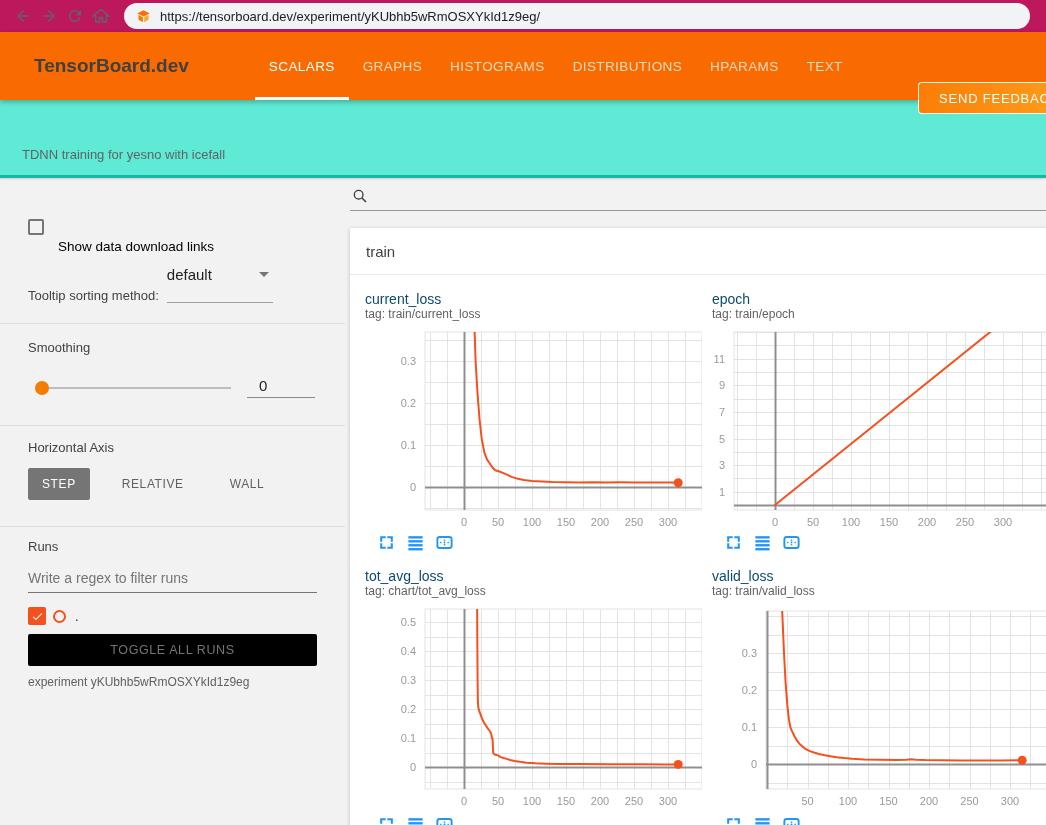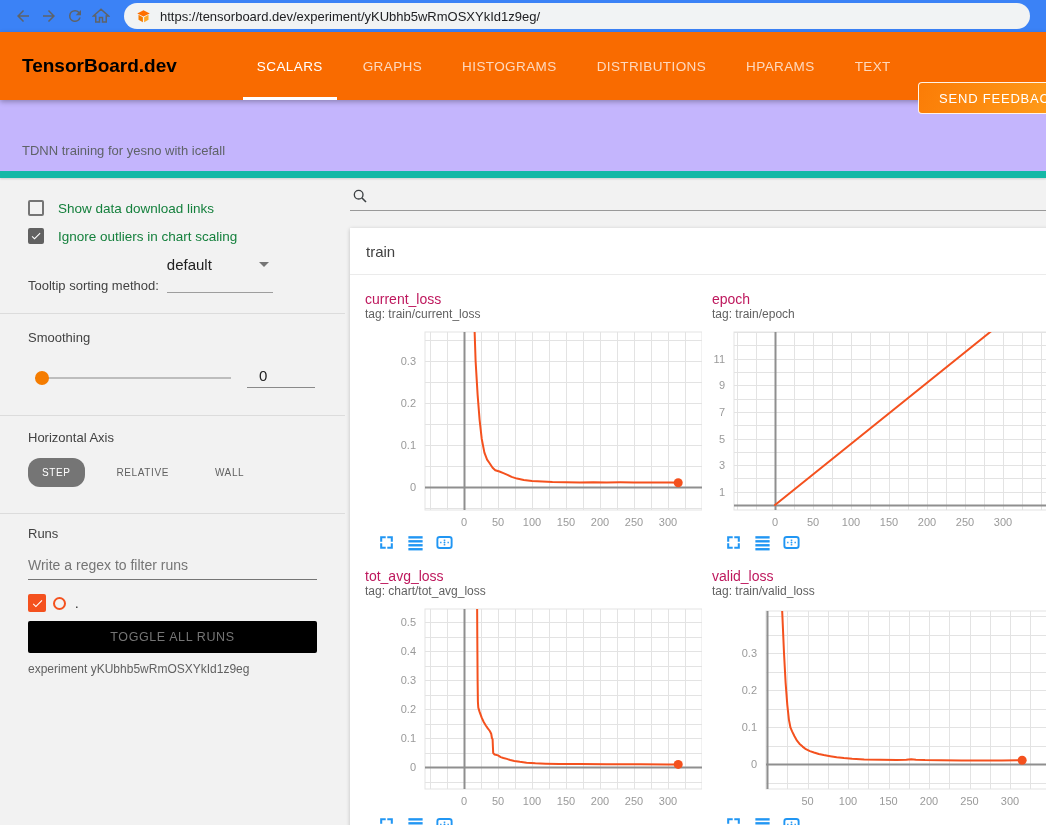--- a/index.html
+++ b/index.html
@@ -1,80 +1,80 @@
 <!DOCTYPE html>
 <html><head>
 <meta charset="utf-8">
 <style>
   * { margin:0; padding:0; box-sizing:border-box; }
   html,body { width:1046px; height:825px; overflow:hidden; background:#f2f2f2;
     font-family:"Liberation Sans","DejaVu Sans",sans-serif; }
   .screen { position:relative; width:1046px; height:825px; }
 
   
-  .browser-bar { height:32px; background:#3b82f6; display:flex; align-items:center; padding-left:10px; }
+  .browser-bar { height:32px; background:#be185d; display:flex; align-items:center; padding-left:10px; }
   .nav-btn { border:none; background:none; width:26px; height:26px; display:flex; align-items:center;
     justify-content:center; color:#5f6368; cursor:pointer; flex:0 0 auto; }
   .nav-btn svg { width:18px; height:18px; fill:#5f6368; }
   .url-pill { flex:1; height:26px; margin:0 16px 0 10px; background:#f1f3f4; border-radius:13px;
     display:flex; align-items:center; padding:0 12px; }
   .url-pill svg { width:15px; height:15px; margin-right:9px; flex:0 0 auto; }
   .url-text { font-size:13px; color:#202124; white-space:nowrap; }
 
   
   .app-header { position:relative; height:68px; background:#f96b00; display:flex; align-items:stretch;
     z-index:6; box-shadow:0 2px 5px rgba(0,0,0,0.28); }
-  .logo { color:#000000; font-size:19px; font-weight:bold; align-self:center; margin-left:22px; white-space:nowrap; }
-  .tabs { display:flex; margin-left:66px; align-items:stretch;gap:12px; }
+  .logo { color:#404040; font-size:19px; font-weight:bold; align-self:center; margin-left:34px; white-space:nowrap; }
+  .tabs { display:flex; margin-left:66px; align-items:stretch; }
   .tab { display:flex; align-items:center; padding:0 14px; font-size:13.5px; letter-spacing:0.4px;
     color:rgba(255,255,255,0.74); text-decoration:none; border-bottom:3px solid transparent;
     border-top:3px solid transparent; cursor:pointer; white-space:nowrap; }
   .tab.active { color:#fff; border-bottom-color:#fff; }
   .feedback-btn { position:absolute; left:918px; top:50px; height:32px; padding:0 20px;
     border:1px solid rgba(255,255,255,0.9); border-radius:4px; color:#fff; font-size:13px;
     letter-spacing:0.8px; background:linear-gradient(115deg,#fb7c06,#ffa11d); cursor:pointer; white-space:nowrap; }
 
   
-  .subheader { height:78px; background:#c4b5fd; position:relative; z-index:4;
-    border-bottom:7px solid #14b8a6; box-shadow:0 1px 2px rgba(0,0,0,0.15); }
+  .subheader { height:78px; background:#5eead4; position:relative; z-index:4;
+    border-bottom:3px solid #14b8a6; box-shadow:0 1px 2px rgba(0,0,0,0.15); }
   .exp-desc { position:absolute; left:22px; bottom:13px; font-size:13px; color:#5f6368; }
 
   
   .content { display:flex; height:647px; background:#f2f2f2; }
 
   
   .sidebar { width:345px; flex:0 0 345px; color:#424242; }
   .sb-section { padding:0 28px; border-bottom:1px solid #dcdcdc; }
   .sb-label { font-size:13px; color:#424242; }
   .cb-row { display:flex; align-items:center; margin-bottom:12px; cursor:pointer; }
   .checkbox { width:16px; height:16px; border:2px solid #757575; border-radius:2px; margin-right:14px;
     flex:0 0 auto; display:flex; align-items:center; justify-content:center; background:transparent; }
   .checkbox.checked { background:#616161; border-color:#616161; }
   .checkbox svg { width:12px; height:12px; display:none; }
   .checkbox.checked svg { display:block; }
-  .cb-label { font-size:13.5px; color:#15803d; }
+  .cb-label { font-size:13.5px; color:#000000;margin-top:39px; }
   .tooltip-row { display:flex; align-items:flex-end; padding-bottom:20px; }
   .dd { display:inline-flex; align-items:center; justify-content:space-between; width:106px;
     border-bottom:1px solid #9e9e9e; padding-bottom:19px; margin-left:8px; cursor:pointer; }
   .dd-value { font-size:15px; color:#212121; }
   .dd-arrow { width:0; height:0; border-left:5px solid transparent; border-right:5px solid transparent;
     border-top:5px solid #757575; margin-right:4px; }
 
   .smoothing-sec { padding-top:16px; padding-bottom:27px; }
   .slider-row { display:flex; align-items:center; margin-top:22px; }
   .slider-track { position:relative; width:196px; height:2px; background:#bdbdbd; margin-left:7px; flex:0 0 auto; }
   .slider-knob { position:absolute; left:0; top:-6px; width:14px; height:14px; border-radius:50%;
     background:#f57c00; cursor:pointer; }
   .slider-value { width:68px; margin-left:16px; border-bottom:1px solid #8a8a8a; font-size:15px;
     color:#212121; padding:0 0 3px 12px; }
 
   .axis-sec { padding-top:14px; padding-bottom:26px; }
   .axis-btns { display:flex; margin-top:13px; align-items:center; }
-  .axis-btn { border:none; background:transparent; color:#616161; font-size:10px; letter-spacing:0.6px;
-    padding:9px 14px; border-radius:12px; cursor:pointer; margin-right:18px; }
+  .axis-btn { border:none; background:transparent; color:#616161; font-size:12px; letter-spacing:0.6px;
+    padding:9px 14px; border-radius:2px; cursor:pointer; margin-right:18px; }
   .axis-btn.active { background:#757575; color:#fff; }
 
   .runs-sec { padding-top:12px; border-bottom:none; }
   .regex-input { display:block; width:100%; margin-top:14px; border:none; border-bottom:1px solid #757575;
     background:transparent; font-size:14px; color:#212121; padding:2px 0 6px; outline:none; }
   .regex-input::placeholder { color:#757575; }
   .run-row { display:flex; align-items:center; margin-top:13px; height:20px; }
   .run-checkbox { width:18px; height:18px; border-radius:2px; background:#f4511e; display:flex;
     align-items:center; justify-content:center; cursor:pointer; flex:0 0 auto; }
   .run-checkbox svg { width:13px; height:13px; }
@@ -90,21 +90,21 @@
   .main { flex:1; padding:8px 0 0 5px; min-width:0; }
   .filter-row { display:flex; align-items:center; border-bottom:1px solid #999; padding:2px 0 6px 2px; }
   .filter-row svg { width:16px; height:16px; margin-right:8px; flex:0 0 auto; }
   .filter-input { flex:1; border:none; background:transparent; outline:none; font-size:15px; color:#212121; }
   .filter-input::placeholder { color:#757575; }
 
   .card { margin-top:17px; width:760px; background:#fff; box-shadow:0 1px 4px rgba(0,0,0,0.22); }
   .card-header { padding:15px 16px 14px; font-size:15px; color:#424242; border-bottom:1px solid #ebebeb;
     cursor:pointer; }
   .charts-grid { display:grid; grid-template-columns:347px 370px; row-gap:16px; padding:16px 0 0 15px; }
-  .chart-title { font-size:14px; color:#be185d; }
+  .chart-title { font-size:14px; color:#0c4a6e; }
   .chart-tag { font-size:12px; color:#616161; margin-top:0; }
   .chart-plot { margin:6px 0 0 -8px; }
   .chart-plot svg { display:block; }
   .chart-actions { display:flex; gap:10px; margin-top:4px; padding-left:12px; }
   .chart-actions svg { width:19px; height:19px; cursor:pointer; }
 </style>
 </head>
 <body>
 
 <div class="screen">
@@ -159,28 +159,20 @@
 
   <div class="content">
 
     <aside class="sidebar">
       <section class="sb-section" style="padding-top:22px;">
         <div class="cb-row">
           <span class="checkbox">
             
           </span>
           <span class="cb-label">Show data download links</span>
-        </div>
-        <div class="cb-row">
-          <span class="checkbox checked">
-            <svg viewBox="0 0 24 24">
-                <path d="M9 16.2 4.8 12l-1.4 1.4L9 19 21 7l-1.4-1.4z" fill="#fff"></path>
-              </svg>
-          </span>
-          <span class="cb-label">Ignore outliers in chart scaling</span>
         </div>
         <div class="tooltip-row">
           <span class="sb-label">Tooltip sorting method:</span>
           <span class="dd">
             <span class="dd-value">default</span>
             <span class="dd-arrow"></span>
           </span>
         </div>
       </section>
 

